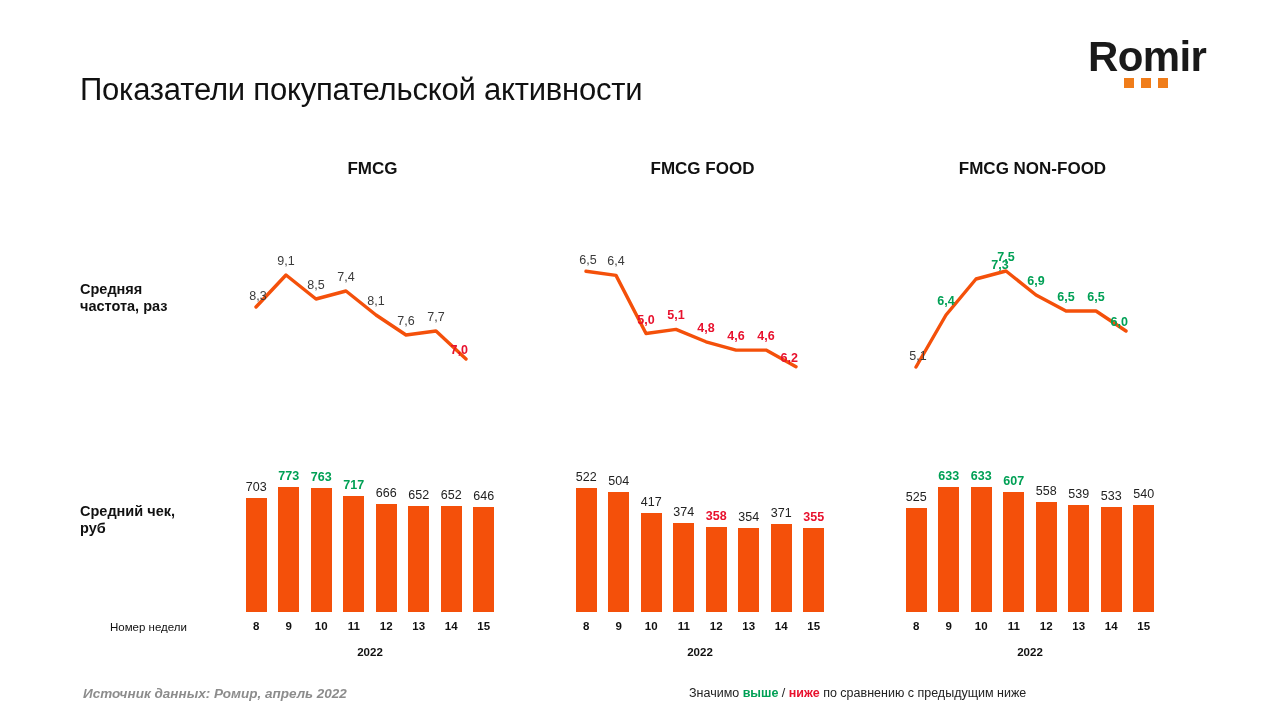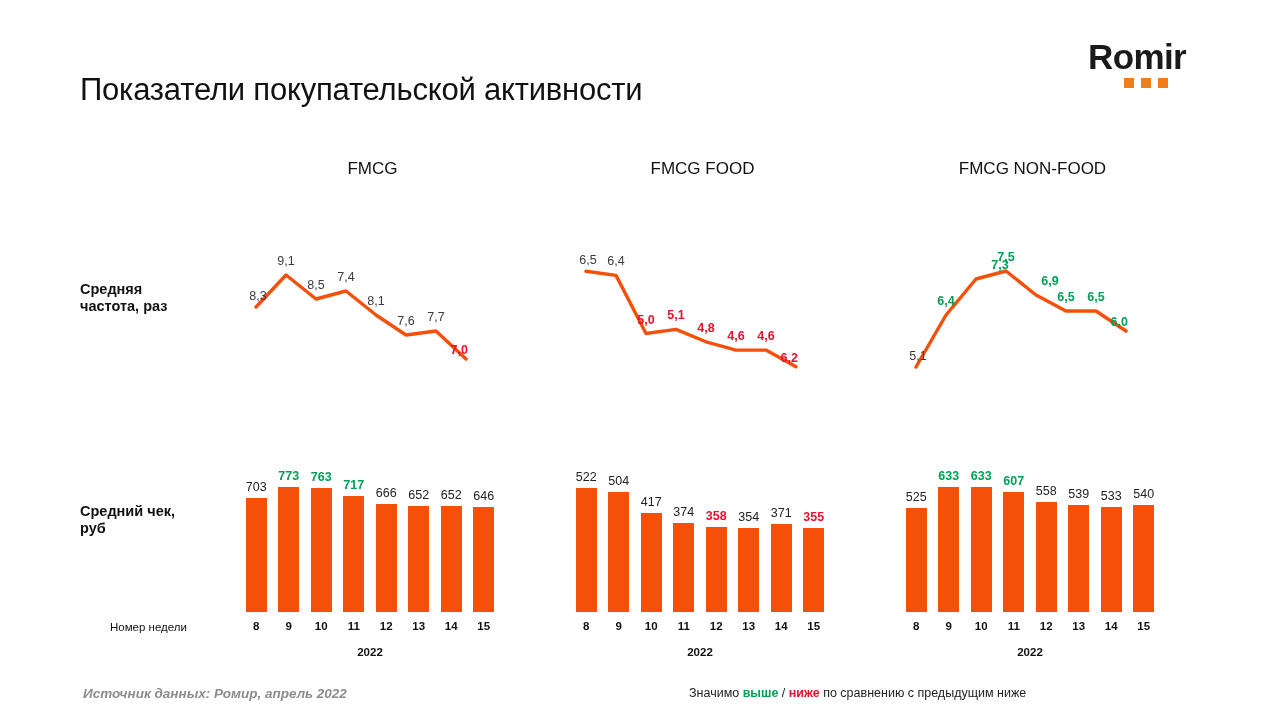--- a/index.html
+++ b/index.html
@@ -9,37 +9,37 @@
     background:#ffffff;
     font-family:"Liberation Sans","DejaVu Sans",sans-serif;
     position:relative;overflow:hidden;
     -webkit-font-smoothing:antialiased;
   }
   .slide{position:absolute;inset:0;}
 
   
   .logo{position:absolute;left:1088px;top:38px;width:160px;height:58px;}
   .logo-word{
-    font-size:35px;font-weight:bold;color:#1a1a1a;
+    font-size:42px;font-weight:bold;color:#1a1a1a;
     letter-spacing:-0.6px;line-height:38px;
   }
   .logo-dots{display:flex;gap:7px;margin-left:36px;margin-top:2px;}
   .logo-dots i{display:block;width:10px;height:10px;background:#f07d1a;}
 
   
   .title{
     position:absolute;left:80px;top:72px;
     font-size:31px;font-weight:normal;color:#111111;
     letter-spacing:-0.2px;white-space:nowrap;
   }
 
   
   .col-head{
     position:absolute;top:159px;
-    font-size:17px;font-weight:normal;color:#111;
+    font-size:17px;font-weight:bold;color:#111;
     text-align:center;white-space:nowrap;
   }
   .col-head.c0{left:245px;width:255px;}
   .col-head.c1{left:575px;width:255px;}
   .col-head.c2{left:905px;width:255px;}
 
   
   .row-label{
     position:absolute;left:80px;
     font-size:14.5px;font-weight:bold;color:#111;
@@ -223,21 +223,21 @@
 
   <div class="chart-col c2">
     <div class="line-wrap">
         <svg width="260" height="205">
           <path d="M16.0 162.0 L46.0 110.0 L76.0 74.0 L106.0 66.0 L136.0 90.0 L166.0 106.0 L196.0 106.0 L226.0 126.0" fill="none" stroke="#f4500a" stroke-width="3.4" stroke-linejoin="round" stroke-linecap="round"></path>
         </svg>
         <span class="pt-label" style="transform: translate(-50%, -100%); left: 18px; top: 158px;">5,1</span>
         <span class="pt-label up" style="left: 46px; top: 103px;">6,4</span>
         <span class="pt-label up" style="left: 76px; top: 67px; margin-left: 24px;">7,3</span>
         <span class="pt-label up" style="left: 106px; top: 59px;">7,5</span>
-        <span class="pt-label up" style="left: 150px; top: 83px;">6,9</span>
+        <span class="pt-label up" style="left: 136px; top: 83px;">6,9</span>
         <span class="pt-label up" style="left: 166px; top: 99px;">6,5</span>
         <span class="pt-label up" style="left: 196px; top: 99px;">6,5</span>
         <span class="pt-label up" style="transform: translate(-20%, -100%); left: 214px; top: 124px;">6,0</span>
       </div>
     <div class="bar-wrap">
         <div class="bar" style="left: 5.75px; height: 104px; background: rgb(244, 80, 10);"></div>
         <span class="bar-label" style="left: 16.25px; top: 52px;">525</span>
         <div class="bar" style="left: 38.25px; height: 125px; background: rgb(244, 80, 10);"></div>
         <span class="bar-label up" style="left: 48.75px; top: 31px;">633</span>
         <div class="bar" style="left: 70.75px; height: 125px; background: rgb(244, 80, 10);"></div>

